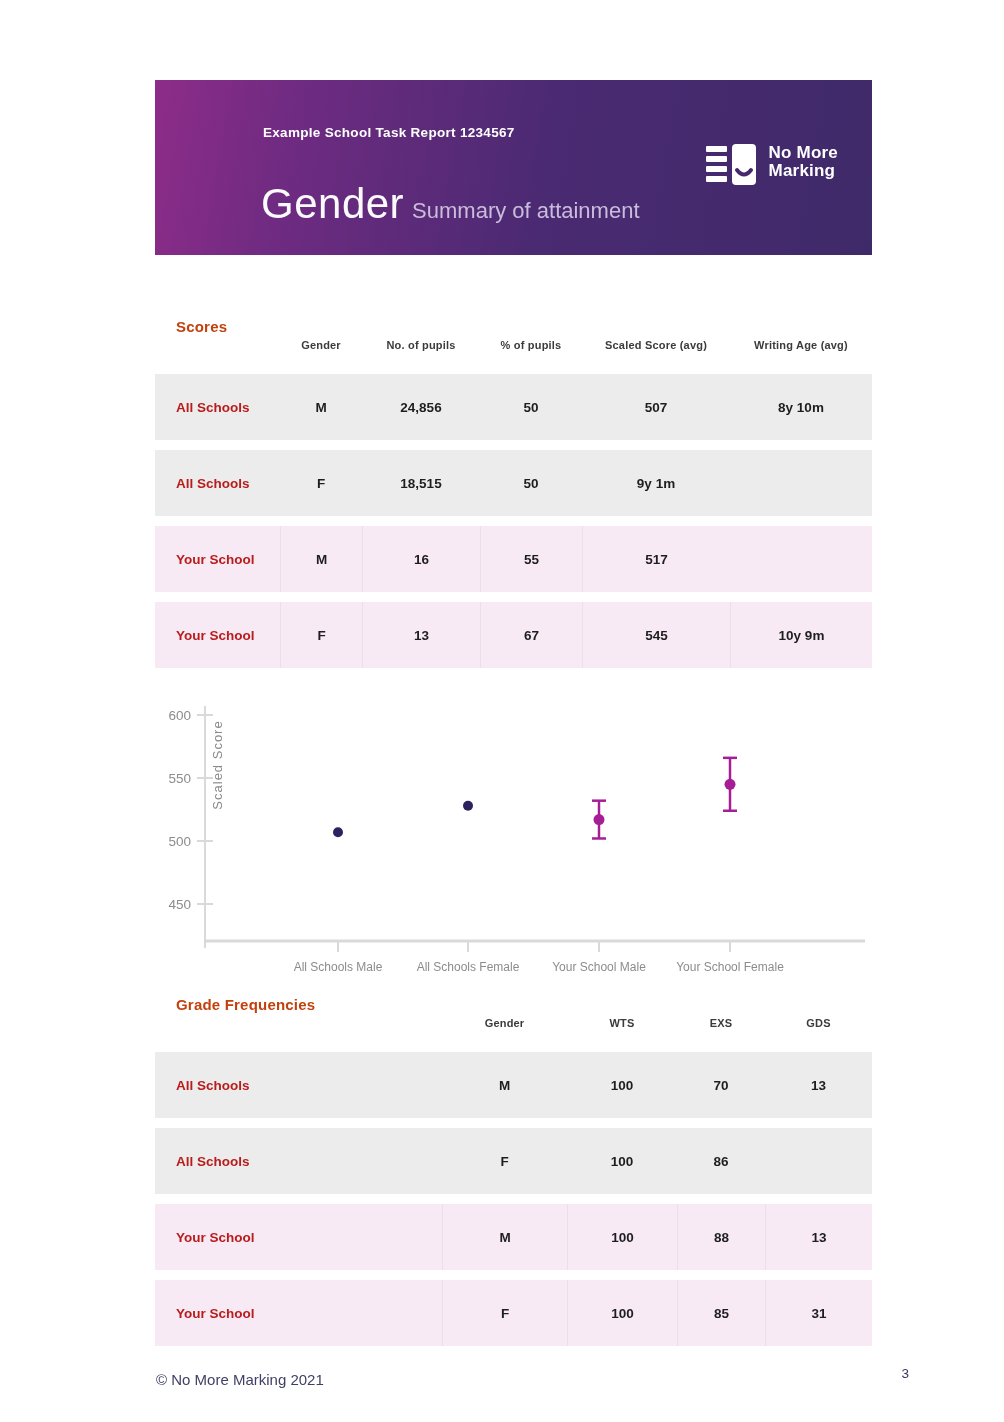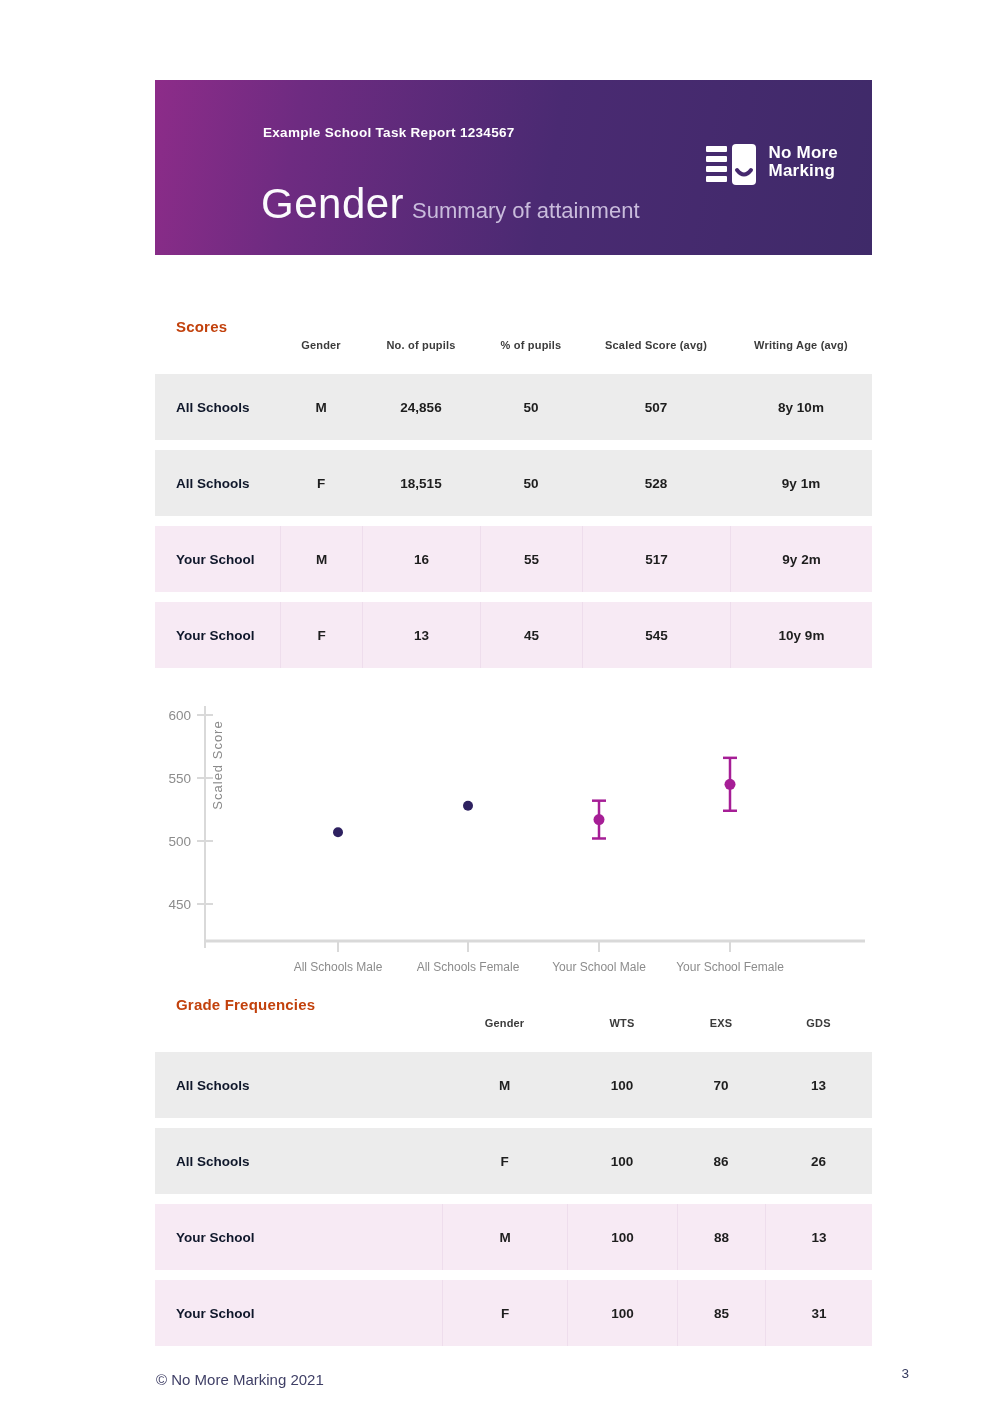--- a/index.html
+++ b/index.html
@@ -39,21 +39,21 @@
     align-self:end; padding-bottom:3px; letter-spacing:0.2px;
   }
   .trow { height:66px; margin-top:10px; }
   .trow.first { margin-top:20px; }
   .trow.gray { background:#ececec; }
   .trow.pink { background:#f7eaf4; }
   .cell {
     display:flex; align-items:center; justify-content:center; height:100%;
     font-size:13.5px; font-weight:bold; color:#1e1e1e;
   }
-  .cell.row-label { justify-content:flex-start; padding-left:21px; color:#0f172a; box-sizing:border-box; }
+  .cell.row-label { justify-content:flex-start; padding-left:21px; color:#b91c1c; box-sizing:border-box; }
   .trow.pink .cell + .cell { border-left:1px solid #eeddec; box-sizing:border-box; }
 
   
   #chart { position:absolute; left:155px; top:690px; width:717px; height:295px; }
 
   
   .footer-copy { position:absolute; left:156px; top:1371px; font-size:15px; color:#3f3f66; }
   .footer-page { position:absolute; right:135px; top:1366px; font-size:13.5px; color:#353a5e; }
 </style>
 </head>
@@ -103,36 +103,34 @@
       <div class="cell">24,856</div>
       <div class="cell">50</div>
       <div class="cell">507</div>
       <div class="cell">8y 10m</div>
     </div>
     <div class="trow grid-scores gray">
       <div class="cell row-label">All Schools</div>
       <div class="cell">F</div>
       <div class="cell">18,515</div>
       <div class="cell">50</div>
-      <div class="cell">528</div>
       <div class="cell">9y 1m</div>
     </div>
     <div class="trow grid-scores pink">
       <div class="cell row-label">Your School</div>
       <div class="cell">M</div>
       <div class="cell">16</div>
       <div class="cell">55</div>
       <div class="cell">517</div>
-      <div class="cell">9y 2m</div>
     </div>
     <div class="trow grid-scores pink">
       <div class="cell row-label">Your School</div>
       <div class="cell">F</div>
       <div class="cell">13</div>
-      <div class="cell">45</div>
+      <div class="cell">67</div>
       <div class="cell">545</div>
       <div class="cell">10y 9m</div>
     </div>
   </div>
 
   <div id="chart">
     <svg id="chart-svg" width="717" height="295">
         <line x1="50" y1="16" x2="50" y2="258" stroke="#d9d9d9" stroke-width="2"></line>
         <line x1="42" y1="214" x2="58" y2="214" stroke="#d9d9d9" stroke-width="2"></line>
         <text x="36" y="219" text-anchor="end" fill="#8c8c8c" font-size="13.5" font-family="Liberation Sans, sans-serif">450</text>
@@ -179,21 +177,20 @@
       <div class="cell">M</div>
       <div class="cell">100</div>
       <div class="cell">70</div>
       <div class="cell">13</div>
     </div>
     <div class="trow grid-gf gray">
       <div class="cell row-label">All Schools</div>
       <div class="cell">F</div>
       <div class="cell">100</div>
       <div class="cell">86</div>
-      <div class="cell">26</div>
     </div>
     <div class="trow grid-gf pink">
       <div class="cell row-label">Your School</div>
       <div class="cell">M</div>
       <div class="cell">100</div>
       <div class="cell">88</div>
       <div class="cell">13</div>
     </div>
     <div class="trow grid-gf pink">
       <div class="cell row-label">Your School</div>

